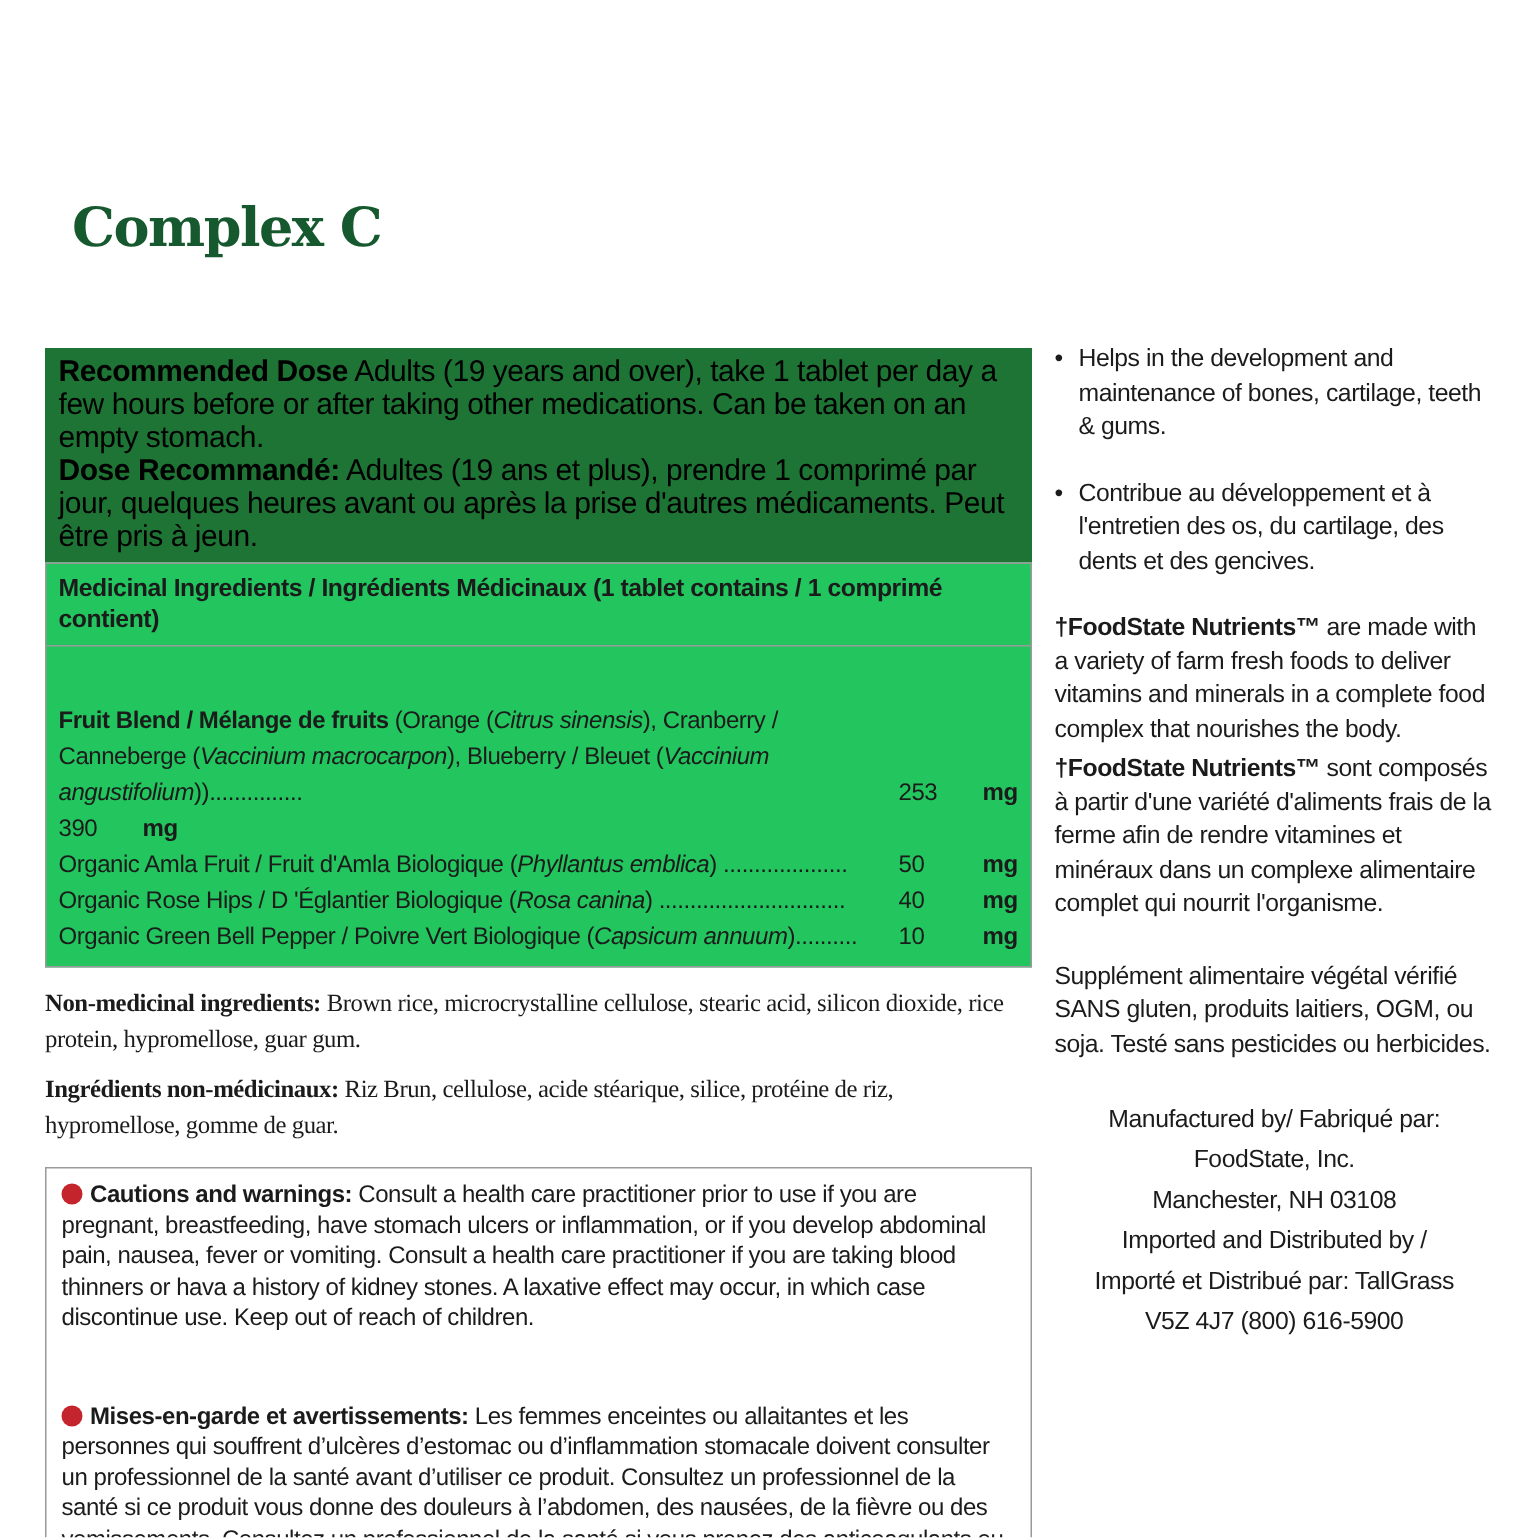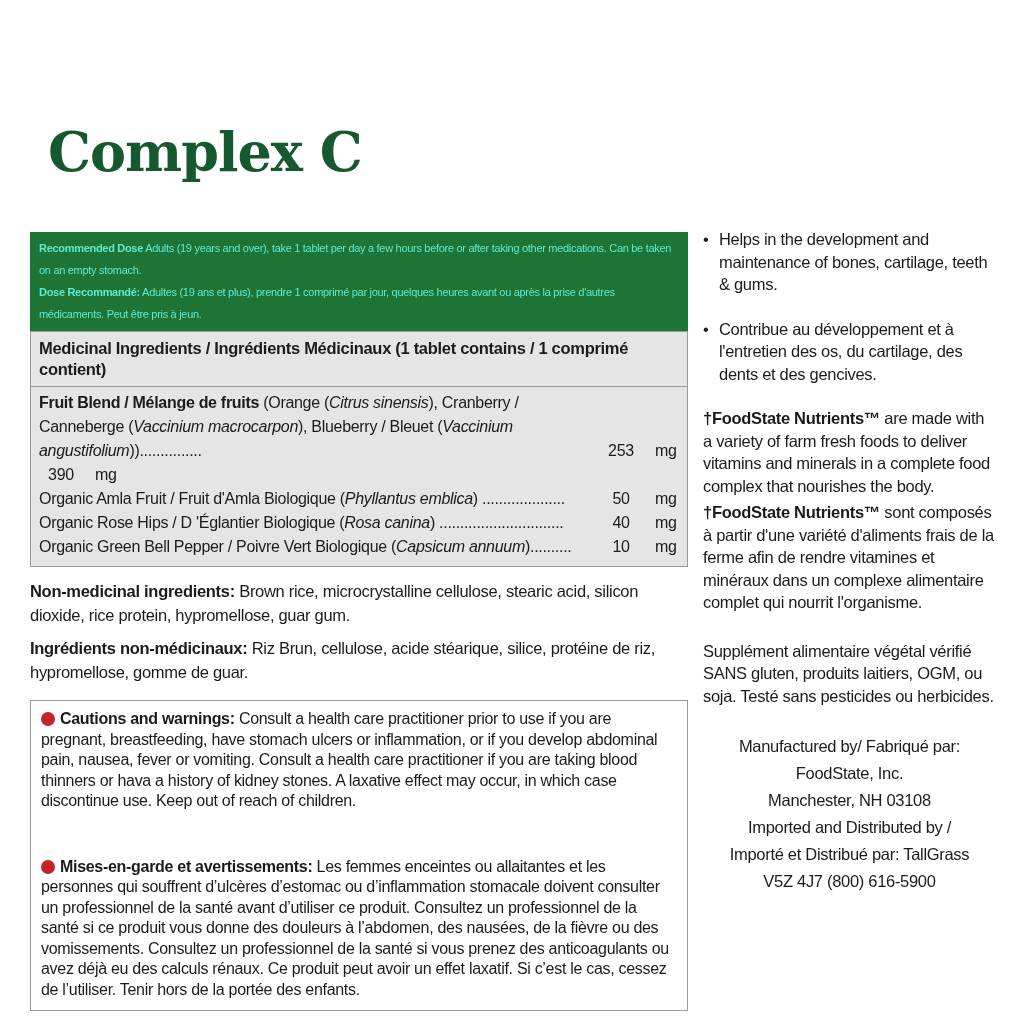--- a/index.html
+++ b/index.html
@@ -11,44 +11,44 @@
   }
   *{box-sizing:border-box;}
   html,body{margin:0;padding:0;background:#fff;}
   .canvas{
     position:relative;width:1025px;height:1025px;background:#ffffff;overflow:hidden;
     font-family:"Liberation Sans","DejaVu Sans",sans-serif;color:var(--text);
   }
   .page-title{
     position:absolute;left:48px;top:122px;
     font-family:"DejaVu Serif","Liberation Serif",serif;
-    font-weight:bold;font-size:54px;line-height:60px;color:var(--title-green);
+    font-weight:bold;font-size:36px;line-height:60px;color:var(--title-green);
     letter-spacing:-1px;
   }
   .leftcol{position:absolute;left:30px;top:232px;width:658px;letter-spacing:-0.3px;}
   .rightcol{position:absolute;left:703px;top:228px;width:293px;letter-spacing:-0.3px;font-size:16.5px;line-height:22.5px;}
 
   .banner{
-    background:var(--banner-green);color:#5eead4;
-    padding:5px 9px 6px 9px;font-size:11px;line-height:22px;min-height:90px;
+    background:var(--banner-green);color:#000000;
+    padding:5px 9px 6px 9px;font-size:20px;line-height:22px;min-height:90px;
   }
   .banner p{margin:0;}
 
-  .ing-table{border:1px solid var(--border-gray);background:#e5e5e5;}
+  .ing-table{border:1px solid var(--border-gray);background:#22c55e;}
   .ing-header{
     font-weight:bold;font-size:16.5px;line-height:21px;
     padding:6px 8px;border-bottom:1px solid var(--border-gray);
   }
-  .ing-body{padding:4px 8px 7px 8px;font-size:16px;line-height:24px;}
+  .ing-body{padding:4px 8px 7px 8px;font-size:16px;line-height:24px;margin-top:34px;}
   .mrow{display:flex;align-items:flex-end;}
   .mrow .ing{flex:1;}
-  .mrow .amt{width:44px;text-align:center;white-space:nowrap;}
-  .mrow .unit{width:36px;padding-left:12px;white-space:nowrap;}
+  .mrow .amt{width:44px;text-align:left;white-space:nowrap;}
+  .mrow .unit{width:36px;padding-left:12px;white-space:nowrap;font-weight:bold;}
 
-  .nonmed{margin-top:12px;font-size:16.5px;line-height:24px;}
+  .nonmed{margin-top:12px;font-size:16.5px;line-height:24px;font-family:Liberation Serif, serif;}
   .nonmed p{margin:0 0 9px 0;}
 
   .cautions{
     margin-top:16px;border:1px solid var(--border-gray);
     padding:8px 10px 10px 10px;font-size:16px;line-height:20.5px;
   }
   .cautions p{margin:0 0 8px 0;}
   .cautions p:last-child{margin-bottom:0;margin-top:45px;}
   .dot{
     display:inline-block;width:14px;height:14px;border-radius:50%;

